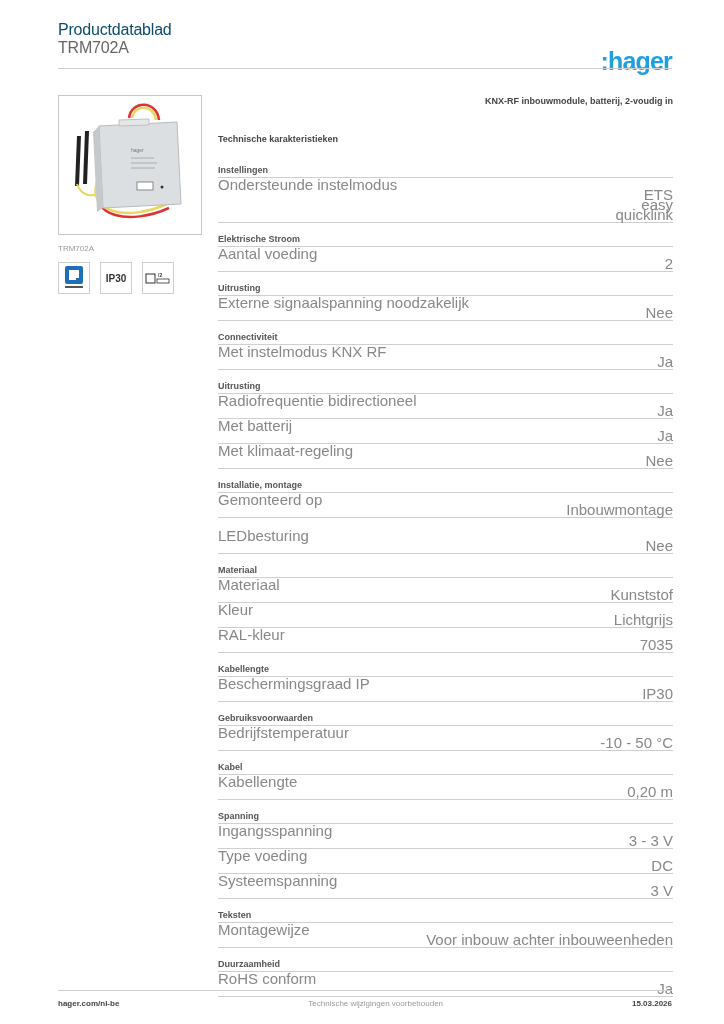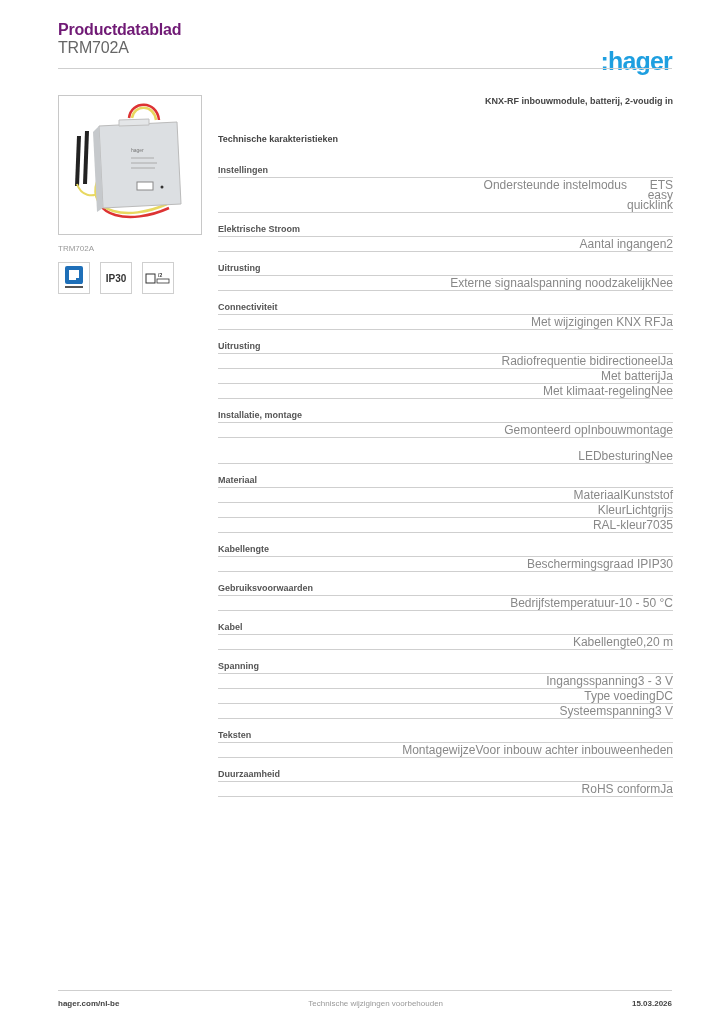--- a/index.html
+++ b/index.html
@@ -1,39 +1,39 @@
 <!DOCTYPE html>
 <html><head>
 <meta charset="utf-8">
 <style>
   html, body { margin:0; padding:0; background:#ffffff; }
   body { width:724px; height:1024px; position:relative; overflow:hidden;
          font-family:"Liberation Sans", sans-serif; color:#555; }
   .header { position:absolute; left:58px; top:20px; }
-  .doc-title { font-size:16px; font-weight:bold; color:#701a75; line-height:19px; letter-spacing:-0.2px; }
+  .doc-title { font-size:16px; font-weight:normal; color:#0c4a6e; line-height:19px; letter-spacing:-0.2px; }
   .doc-sub { font-size:16px; color:#666; line-height:18px; letter-spacing:-0.2px; }
   .logo { position:absolute; right:52px; top:27px; font-size:25px; font-weight:bold;
           color:#1e9fe0; letter-spacing:-0.8px; line-height:28px;margin-top:20px; }
   .hr-top { position:absolute; left:58px; right:52px; top:68px; height:1px; background:#cfcfcf; }
 
   .left { position:absolute; left:58px; top:95px; width:144px; }
   .photo { width:142px; height:138px; border:1px solid #c8c8c8; position:relative; background:#fff; }
   .photo-caption { font-size:8px; color:#999; margin-top:9px; }
   .badges { display:flex; gap:10px; margin-top:9px; }
   .badge { width:30px; height:30px; border:1px solid #cfcfcf; display:flex;
            align-items:center; justify-content:center; font-size:10px; font-weight:bold; color:#333; background:#fff; }
 
   .main { position:absolute; left:218px; top:96px; width:455px; }
   .prod-desc { font-size:9px; font-weight:bold; color:#444; height:38px;text-align:right; }
   .tech-title { font-size:9px; font-weight:bold; color:#444; height:22px; }
   .section { margin-bottom:11px;margin-top:9px; }
   .sec-title { font-size:9px; font-weight:bold; color:#555; line-height:11px; padding-bottom:1px;
                border-bottom:1px solid #cfcfcf; }
-  .row { display:flex; justify-content:flex-end; font-size:12px; color:#888;
-         line-height:10px; padding:2px 0 2px 0; border-bottom:1px solid #cfcfcf; }
+  .row { display:flex; justify-content:flex-end; font-size:15px; color:#888;
+         line-height:10px; padding:2px 0 2px 0; border-bottom:1px solid #cfcfcf;flex-direction:column; }
   .row .val { text-align:right; white-space:pre-line; }
 
   .hr-bottom { position:absolute; left:58px; right:52px; top:990px; height:1px; background:#cfcfcf; }
   .footer { position:absolute; left:58px; right:52px; top:999px; display:flex;
             justify-content:space-between; font-size:8px; }
   .footer .left-f { font-weight:bold; color:#444; }
   .footer .mid-f { color:#999; }
   .footer .right-f { font-weight:bold; color:#444; }
 </style>
 </head>
@@ -101,35 +101,35 @@
         <div class="row">
           <span>Ondersteunde instelmodus</span>
           <span class="val">ETS
 easy
 quicklink</span>
         </div>
       </div>
       <div class="section">
         <div class="sec-title">Elektrische Stroom</div>
         <div class="row">
-          <span>Aantal ingangen</span>
+          <span>Aantal voeding</span>
           <span class="val">2</span>
         </div>
       </div>
       <div class="section">
         <div class="sec-title">Uitrusting</div>
         <div class="row">
           <span>Externe signaalspanning noodzakelijk</span>
           <span class="val">Nee</span>
         </div>
       </div>
       <div class="section">
         <div class="sec-title">Connectiviteit</div>
         <div class="row">
-          <span>Met wijzigingen KNX RF</span>
+          <span>Met instelmodus KNX RF</span>
           <span class="val">Ja</span>
         </div>
       </div>
       <div class="section">
         <div class="sec-title">Uitrusting</div>
         <div class="row">
           <span>Radiofrequentie bidirectioneel</span>
           <span class="val">Ja</span>
         </div>
         <div class="row">

